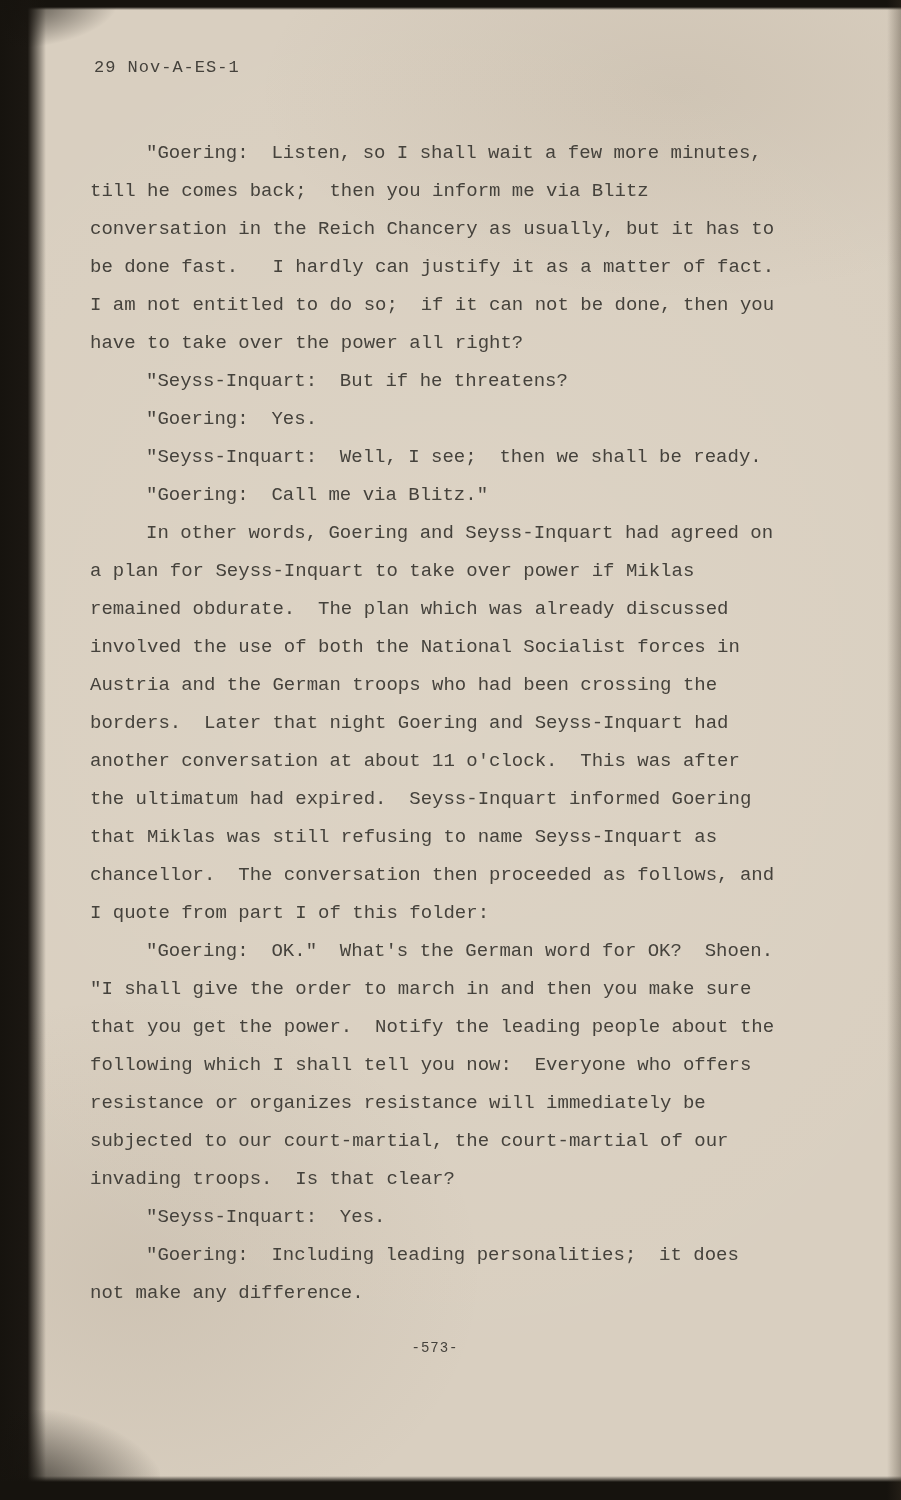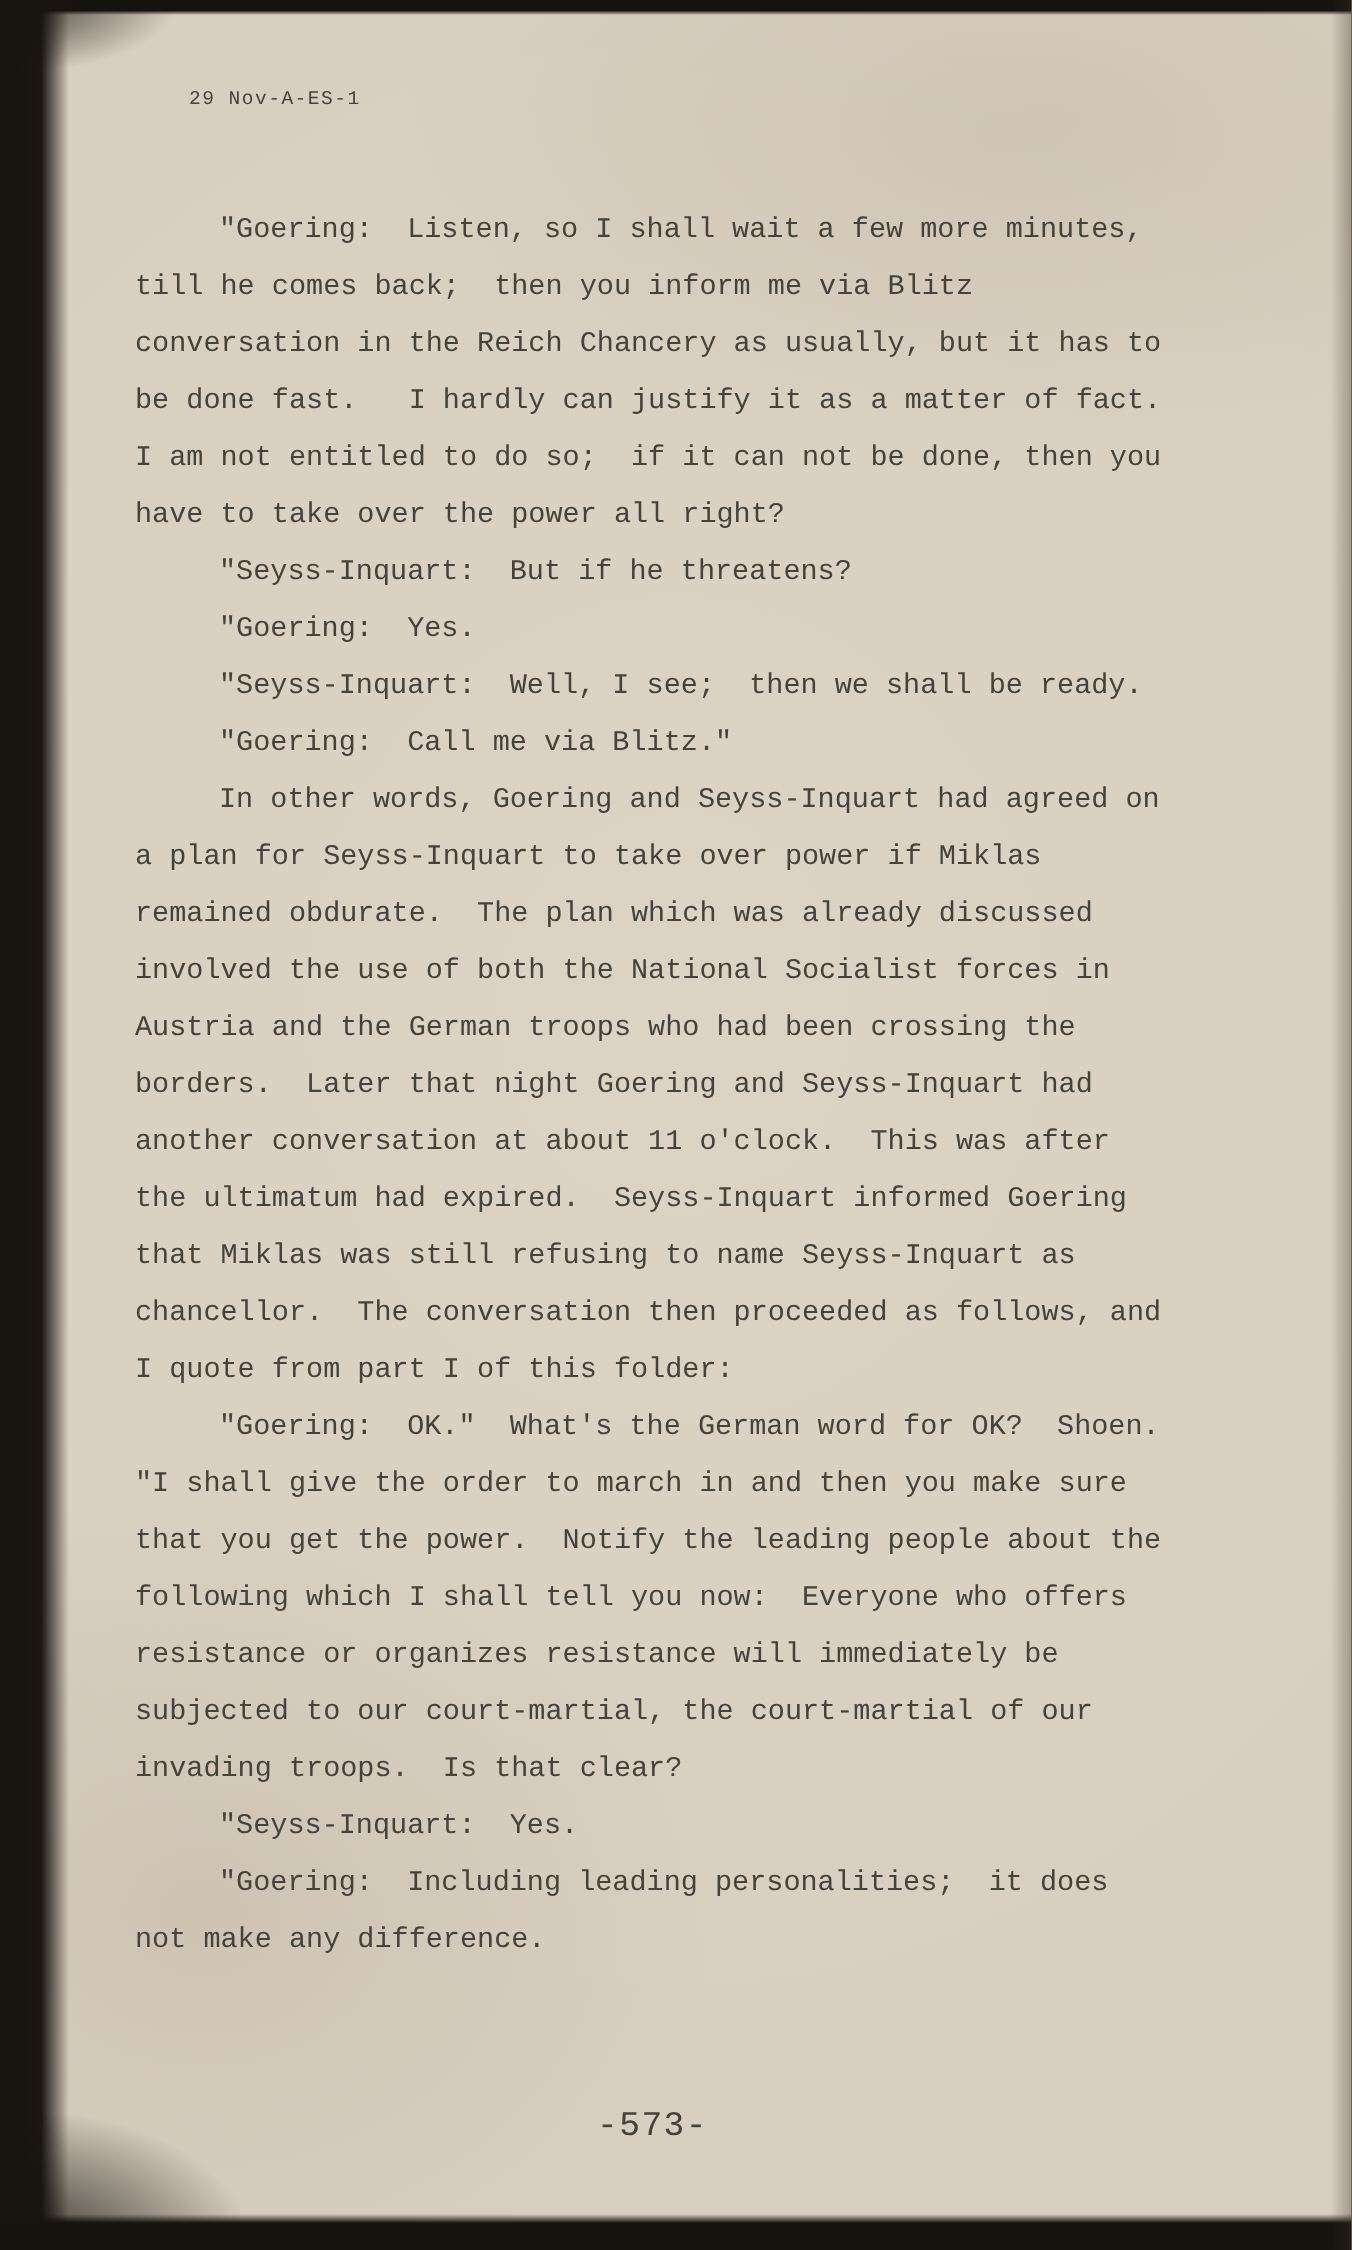--- a/index.html
+++ b/index.html
@@ -42,45 +42,44 @@
     background: radial-gradient(ellipse at 0% 0%, rgba(22,19,14,0.85), rgba(22,19,14,0) 70%);
   }
   .corner-bl {
     position: absolute; bottom: 0; left: 0; width: 160px; height: 90px;
     background: radial-gradient(ellipse at 0% 100%, rgba(22,19,14,0.9), rgba(22,19,14,0) 75%);
   }
   .header {
     position: absolute;
     left: 94px;
     top: 58px;
-    font-size: 13px;
+    font-size: 17px;
     letter-spacing: 1px;
     white-space: pre;
-    margin-left: 32px;
   }
   .content {
     position: absolute;
     left: 90px;
     top: 134px;
     width: 690px;
     font-size: 19px;
     line-height: 38px;
   }
   .content p {
     margin: 0;
     text-indent: 56px;
     white-space: pre-wrap;
   }
   .pagenum {
     position: absolute;
     left: 90px;
     width: 690px;
-    top: 1404px;
+    top: 1340px;
     text-align: center;
-    font-size: 23px;
+    font-size: 14px;
     letter-spacing: 1px;
   }
 </style>
 </head>
 <body>
 
 <div class="scan">
   <div class="edge-top"></div>
   <div class="edge-left"></div>
   <div class="edge-bottom"></div>

